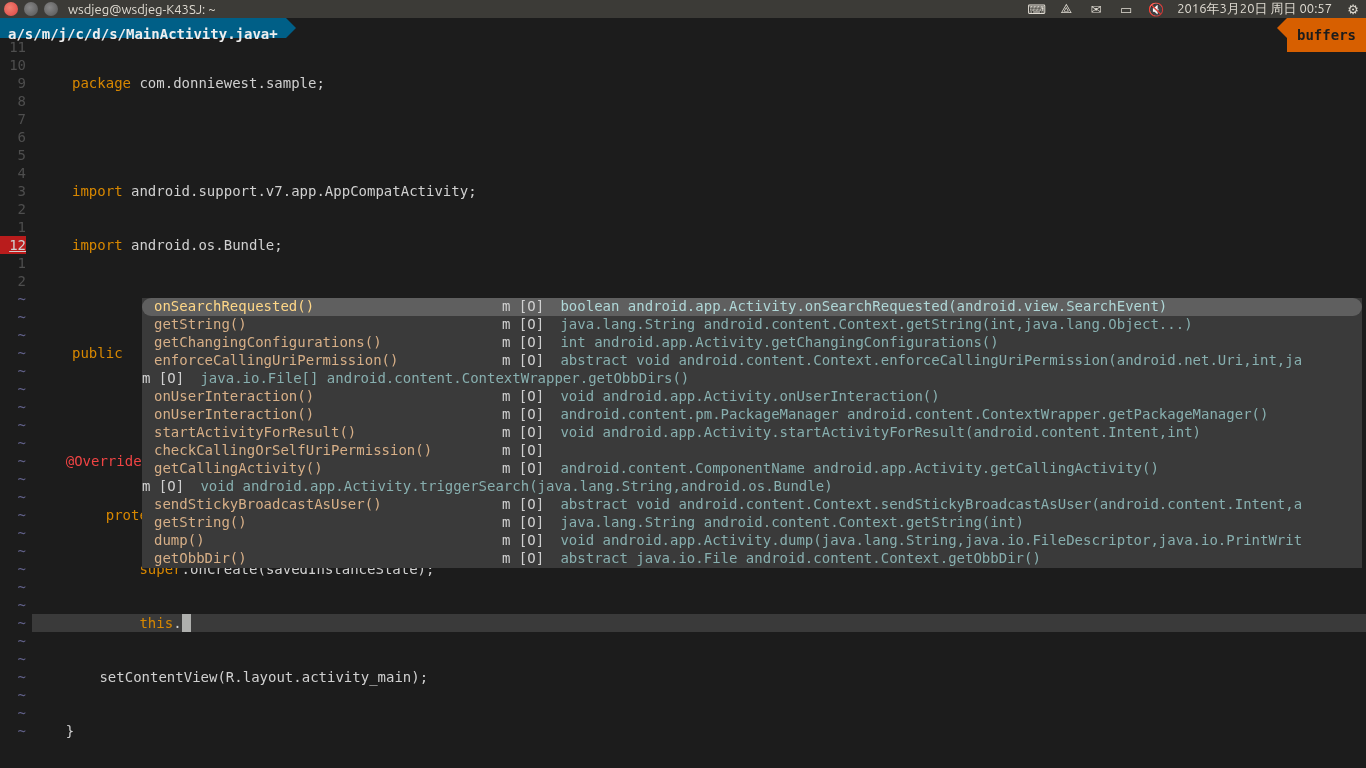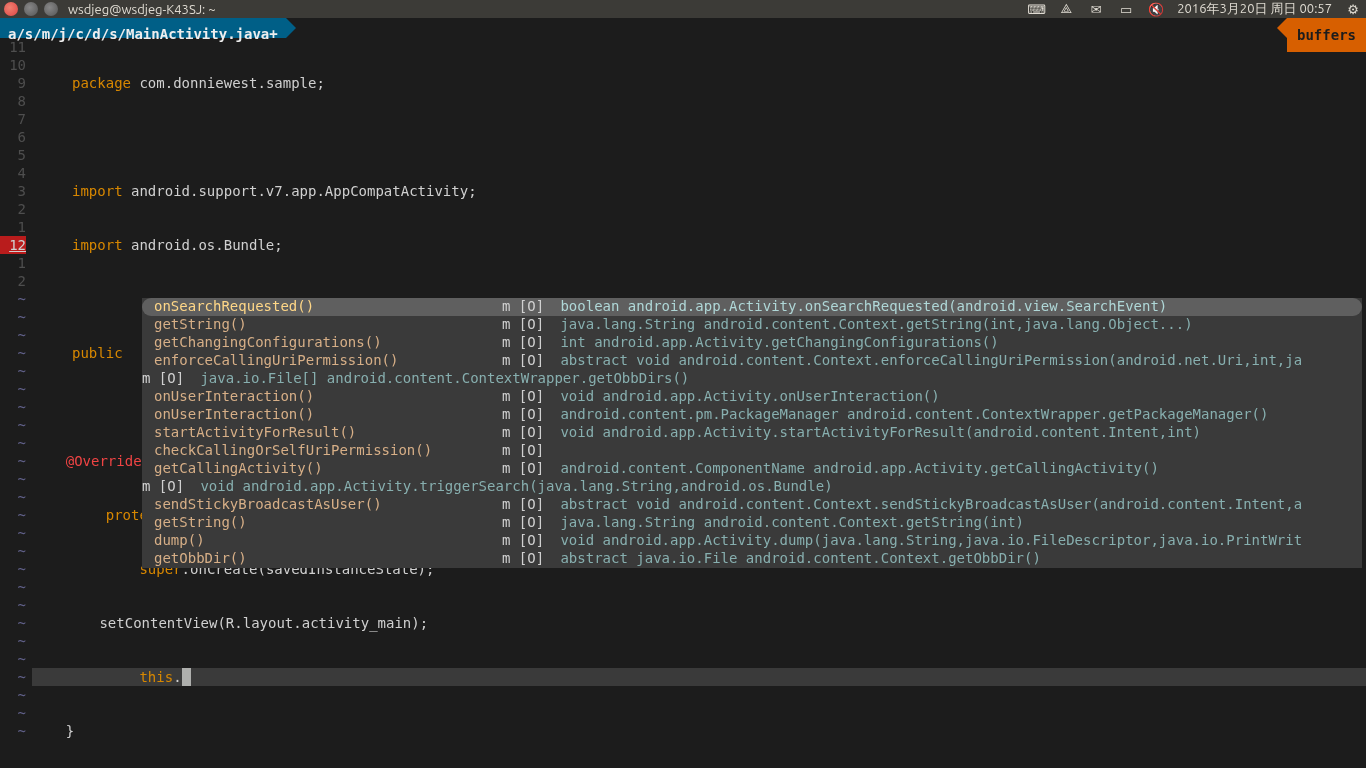--- a/index.html
+++ b/index.html
@@ -179,22 +179,22 @@
     <div class="code-row"><span class="kw">package</span> com.donniewest.sample;</div>
     <div class="code-row"></div>
     <div class="code-row"><span class="kw">import</span> android.support.v7.app.AppCompatActivity;</div>
     <div class="code-row"><span class="kw">import</span> android.os.Bundle;</div>
     <div class="code-row"></div>
     <div class="code-row"><span class="kw">public</span> <span class="kw">class</span> MainActivity <span class="kw">extends</span> AppCompatActivity {</div>
     <div class="code-row"></div>
     <div class="code-row">    <span class="ann">@Override</span></div>
     <div class="code-row">    <span class="kw">protected</span> <span class="kw">void</span> <span class="fn">onCreate</span>(Bundle savedInstanceState) {</div>
     <div class="code-row">        <span class="kw">super</span>.onCreate(savedInstanceState);</div>
+    <div class="code-row cur">        <span class="kw">this</span>.<span class="cursor"> </span></div>
     <div class="code-row">        setContentView(R.layout.activity_main);</div>
-    <div class="code-row cur">        <span class="kw">this</span>.<span class="cursor"> </span></div>
     <div class="code-row">    }</div>
     
   </div>
 </div>
 
 <div class="popup" id="popup">
       <div class="popup-row sel"><span class="c1">onSearchRequested()</span><span class="c2">m [O]</span><span class="c3"> boolean android.app.Activity.onSearchRequested(android.view.SearchEvent)</span></div>
       <div class="popup-row"><span class="c1">getString()</span><span class="c2">m [O]</span><span class="c3"> java.lang.String android.content.Context.getString(int,java.lang.Object...)</span></div>
       <div class="popup-row"><span class="c1">getChangingConfigurations()</span><span class="c2">m [O]</span><span class="c3"> int android.app.Activity.getChangingConfigurations()</span></div>
       <div class="popup-row"><span class="c1">enforceCallingUriPermission()</span><span class="c2">m [O]</span><span class="c3"> abstract void android.content.Context.enforceCallingUriPermission(android.net.Uri,int,ja</span></div>

